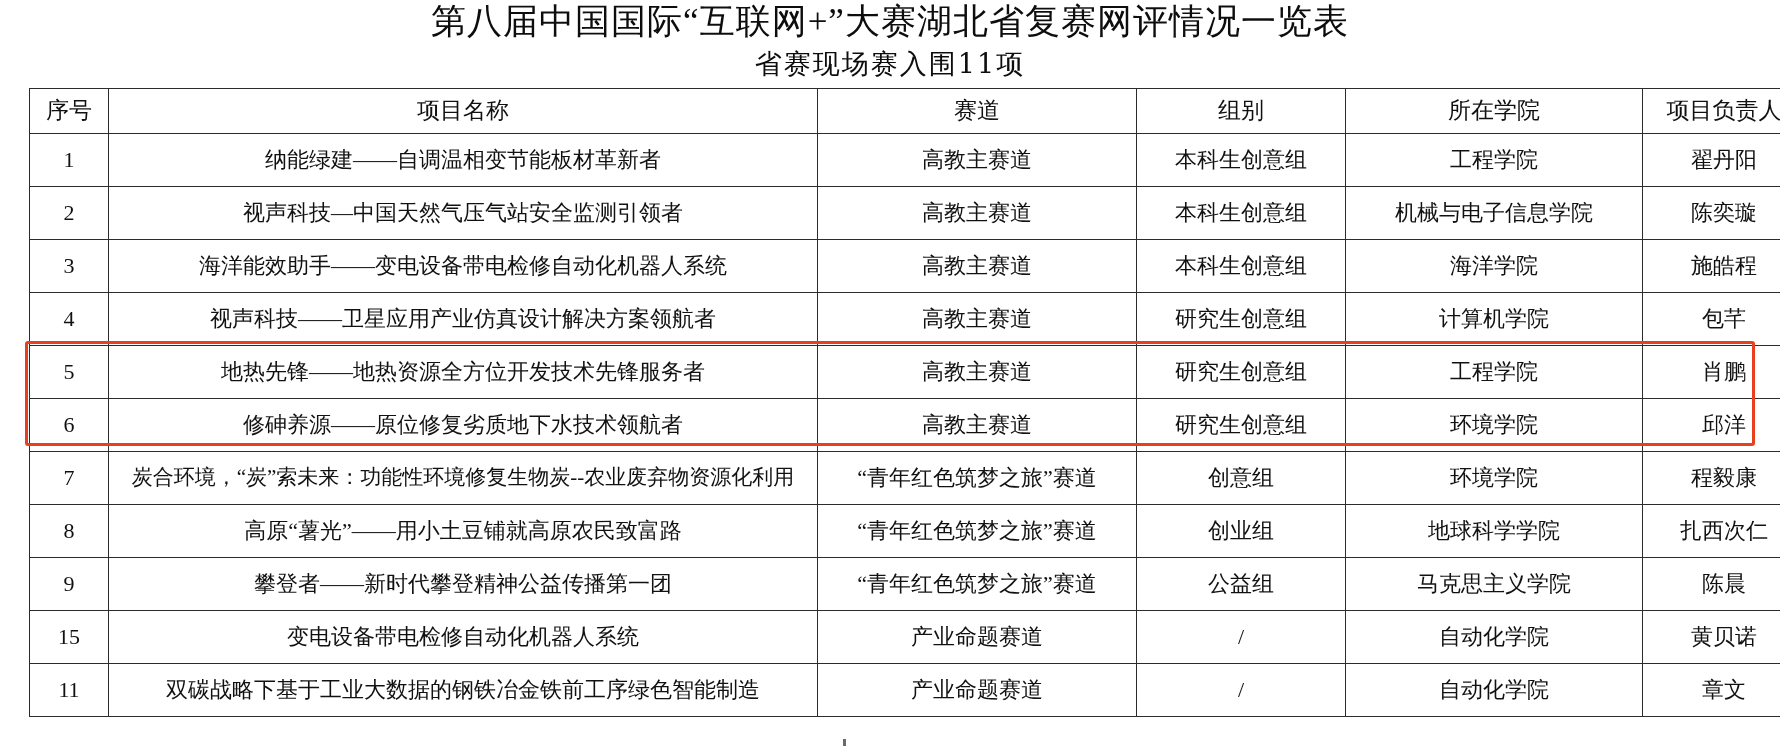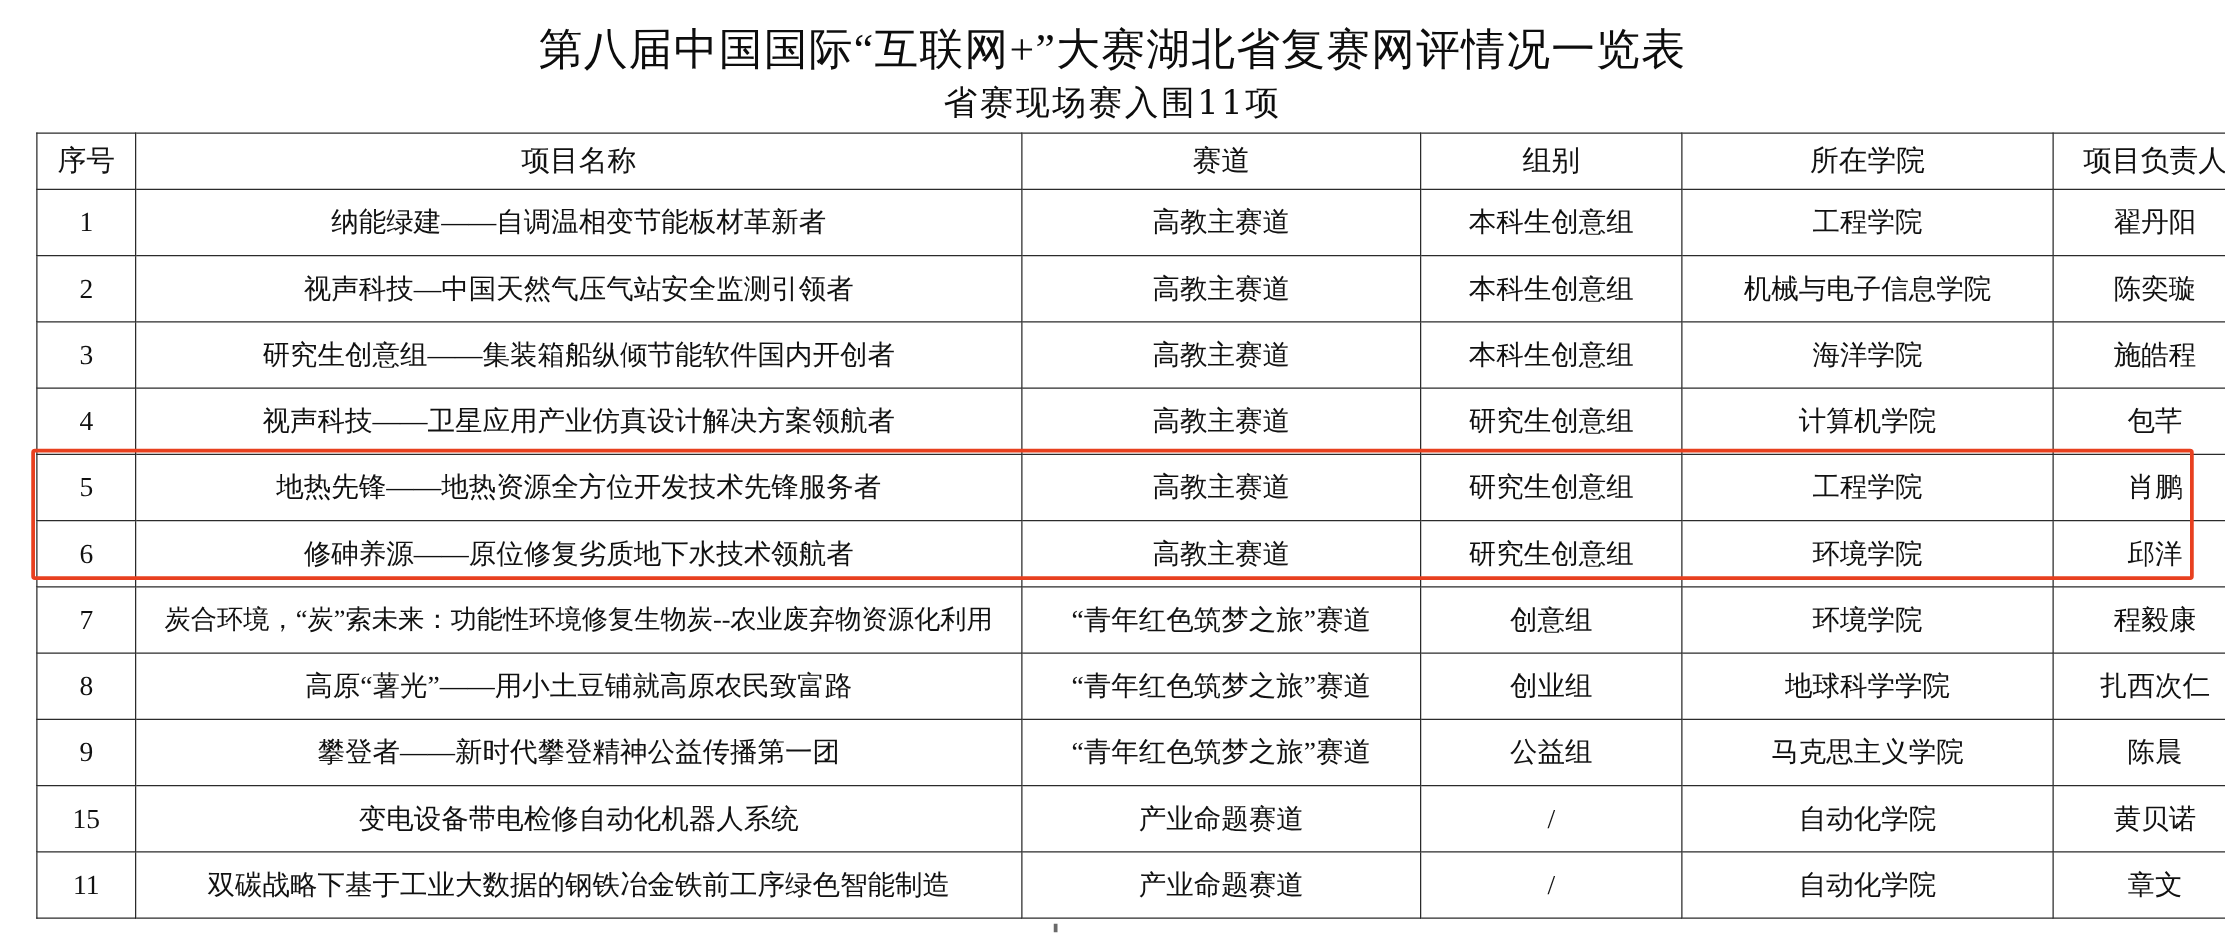--- a/index.html
+++ b/index.html
@@ -15,21 +15,20 @@
     overflow: hidden;
   }
   .page {
     position: relative;
     width: 1780px;
     height: 746px;
     background: #fff;
   }
   .title-block {
     text-align: center;
-    padding-top: 18px;
   }
   .doc-title {
     font-size: 35px;
     letter-spacing: 1px;
     font-family: "Liberation Serif", "DejaVu Serif", serif;
     color: #0d0d0d;
     line-height: 1.25;
     white-space: nowrap;
   }
   .doc-subtitle {
@@ -134,21 +133,21 @@
         <tr>
           <td class="c0">2</td>
           <td class="c1">视声科技—中国天然气压气站安全监测引领者</td>
           <td class="c2">高教主赛道</td>
           <td class="c3">本科生创意组</td>
           <td class="c4">机械与电子信息学院</td>
           <td class="c5">陈奕璇</td>
         </tr>
         <tr>
           <td class="c0">3</td>
-          <td class="c1">研究生创意组——集装箱船纵倾节能软件国内开创者</td>
+          <td class="c1">海洋能效助手——变电设备带电检修自动化机器人系统</td>
           <td class="c2">高教主赛道</td>
           <td class="c3">本科生创意组</td>
           <td class="c4">海洋学院</td>
           <td class="c5">施皓程</td>
         </tr>
         <tr>
           <td class="c0">4</td>
           <td class="c1">视声科技——卫星应用产业仿真设计解决方案领航者</td>
           <td class="c2">高教主赛道</td>
           <td class="c3">研究生创意组</td>

